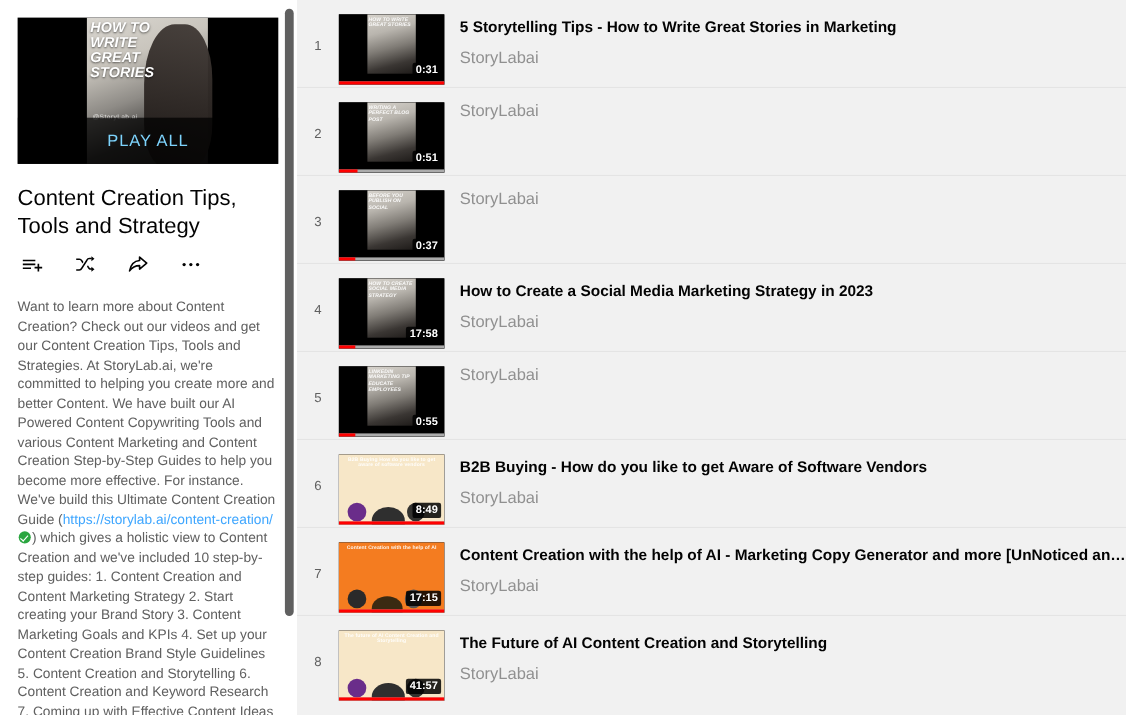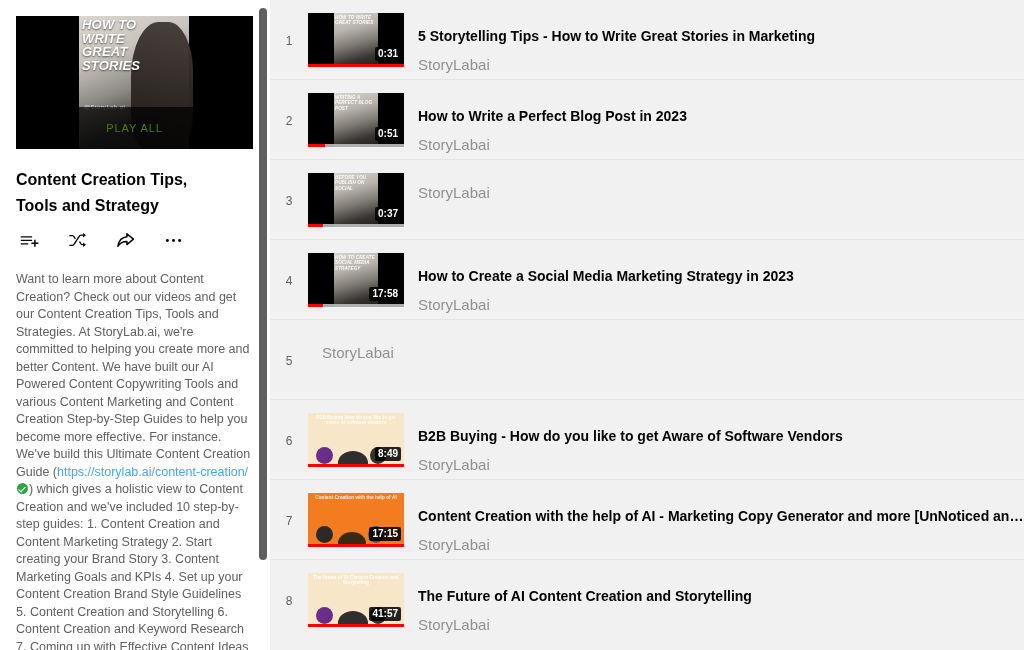--- a/index.html
+++ b/index.html
@@ -84,30 +84,30 @@
     position: absolute;
     left: 0; right: 0; bottom: 0;
     height: 42px;
     background: rgba(0,0,0,.72);
     display: flex;
     align-items: center;
     justify-content: center;
     z-index: 4;
   }
   .hero-overlay span {
-    color: #4d7c0f;
-    font-size: 11px;
+    color: #7dd3fc;
+    font-size: 15px;
     letter-spacing: .9px;
   }
 
   .pl-title {
-    font-size: 16px;
+    font-size: 20px;
     line-height: 26px;
     color: #030303;
-    font-weight: 700;
+    font-weight: 400;
     margin: 0 0 10px 0;
     max-width: 215px;
   }
   .pl-meta {
     font-size: 12px;
     color: #606060;
     margin-bottom: 18px;
     letter-spacing: .1px;
   }
 
@@ -201,21 +201,21 @@
     text-align: center;
     font-size: 12px;
     color: #606060;
     padding-top: 22px;
     user-select: none;
   }
 
   .thumb-wrap {
     position: relative;
     flex: 0 0 96px;
-    width: 96px; height: 54px;
+    width: 96px; height: 64px;
     background: #000;
     overflow: hidden;
     margin-top: 1px;
   }
   .thumb-bg { position: absolute; inset: 0; }
   .thumb-center {
     position: absolute;
     left: 26px; top: 0;
     width: 44px; height: 54px;
   }
@@ -255,21 +255,20 @@
     position: absolute;
     left: 0; top: 0; bottom: 0;
     background: #ff0000;
   }
 
   .row-text {
     flex: 1 1 auto;
     padding-left: 14px;
     padding-top: 2px;
     min-width: 0;
-    margin-top: 12px;
   }
   .row-title {
     font-size: 14px;
     line-height: 20px;
     color: #030303;
     font-weight: bold;
     margin: 0 0 12px 0;
     white-space: nowrap;
     overflow: hidden;
     text-overflow: ellipsis;
@@ -366,21 +365,20 @@
           <div class="thumb-wrap">
             <div class="thumb-bg" style="background:#000"></div>
             <div class="thumb-center" style="background:linear-gradient(165deg,#d7d3cc 0%,#b9b5ae 30%,#807c76 55%,#3a3633 80%,#1d1a18 100%)"></div>
             <div class="thumb-label">WRITING A PERFECT BLOG POST</div>
             <div class="duration">0:51</div>
             <div class="progress-track">
               <div class="progress-fill" style="width:18%;background:#ff0000"></div>
             </div>
           </div>
           <div class="row-text">
-            <div class="row-title">How to Write a Perfect Blog Post in 2023</div>
             <div class="row-channel">StoryLabai</div>
           </div>
         </li>
         <li class="video-row">
           <div class="row-index">3</div>
           <div class="thumb-wrap">
             <div class="thumb-bg" style="background:#000"></div>
             <div class="thumb-center" style="background:linear-gradient(165deg,#d7d3cc 0%,#b9b5ae 30%,#807c76 55%,#3a3633 80%,#1d1a18 100%)"></div>
             <div class="thumb-label">BEFORE YOU PUBLISH ON SOCIAL</div>
             <div class="duration">0:37</div>
@@ -403,20 +401,29 @@
               <div class="progress-fill" style="width:16%;background:#ff0000"></div>
             </div>
           </div>
           <div class="row-text">
             <div class="row-title">How to Create a Social Media Marketing Strategy in 2023</div>
             <div class="row-channel">StoryLabai</div>
           </div>
         </li>
         <li class="video-row">
           <div class="row-index">5</div>
+          <div class="thumb-wrap">
+            <div class="thumb-bg" style="background:#000"></div>
+            <div class="thumb-center" style="background:linear-gradient(165deg,#d7d3cc 0%,#b9b5ae 30%,#807c76 55%,#3a3633 80%,#1d1a18 100%)"></div>
+            <div class="thumb-label">LINKEDIN MARKETING TIP EDUCATE EMPLOYEES</div>
+            <div class="duration">0:55</div>
+            <div class="progress-track">
+              <div class="progress-fill" style="width:16%;background:#ff0000"></div>
+            </div>
+          </div>
           <div class="row-text">
             <div class="row-channel">StoryLabai</div>
           </div>
         </li>
         <li class="video-row">
           <div class="row-index">6</div>
           <div class="thumb-wrap">
             <div class="thumb-bg" style="background:#f7e7c8"></div>
             <div class="blob" style="left:8px;bottom:3px;width:17px;height:17px;background:#6a2d8a"></div>
             <div class="blob" style="left:30px;bottom:-8px;width:30px;height:24px;background:#2f2f2f;border-radius:50% 50% 0 0"></div>

